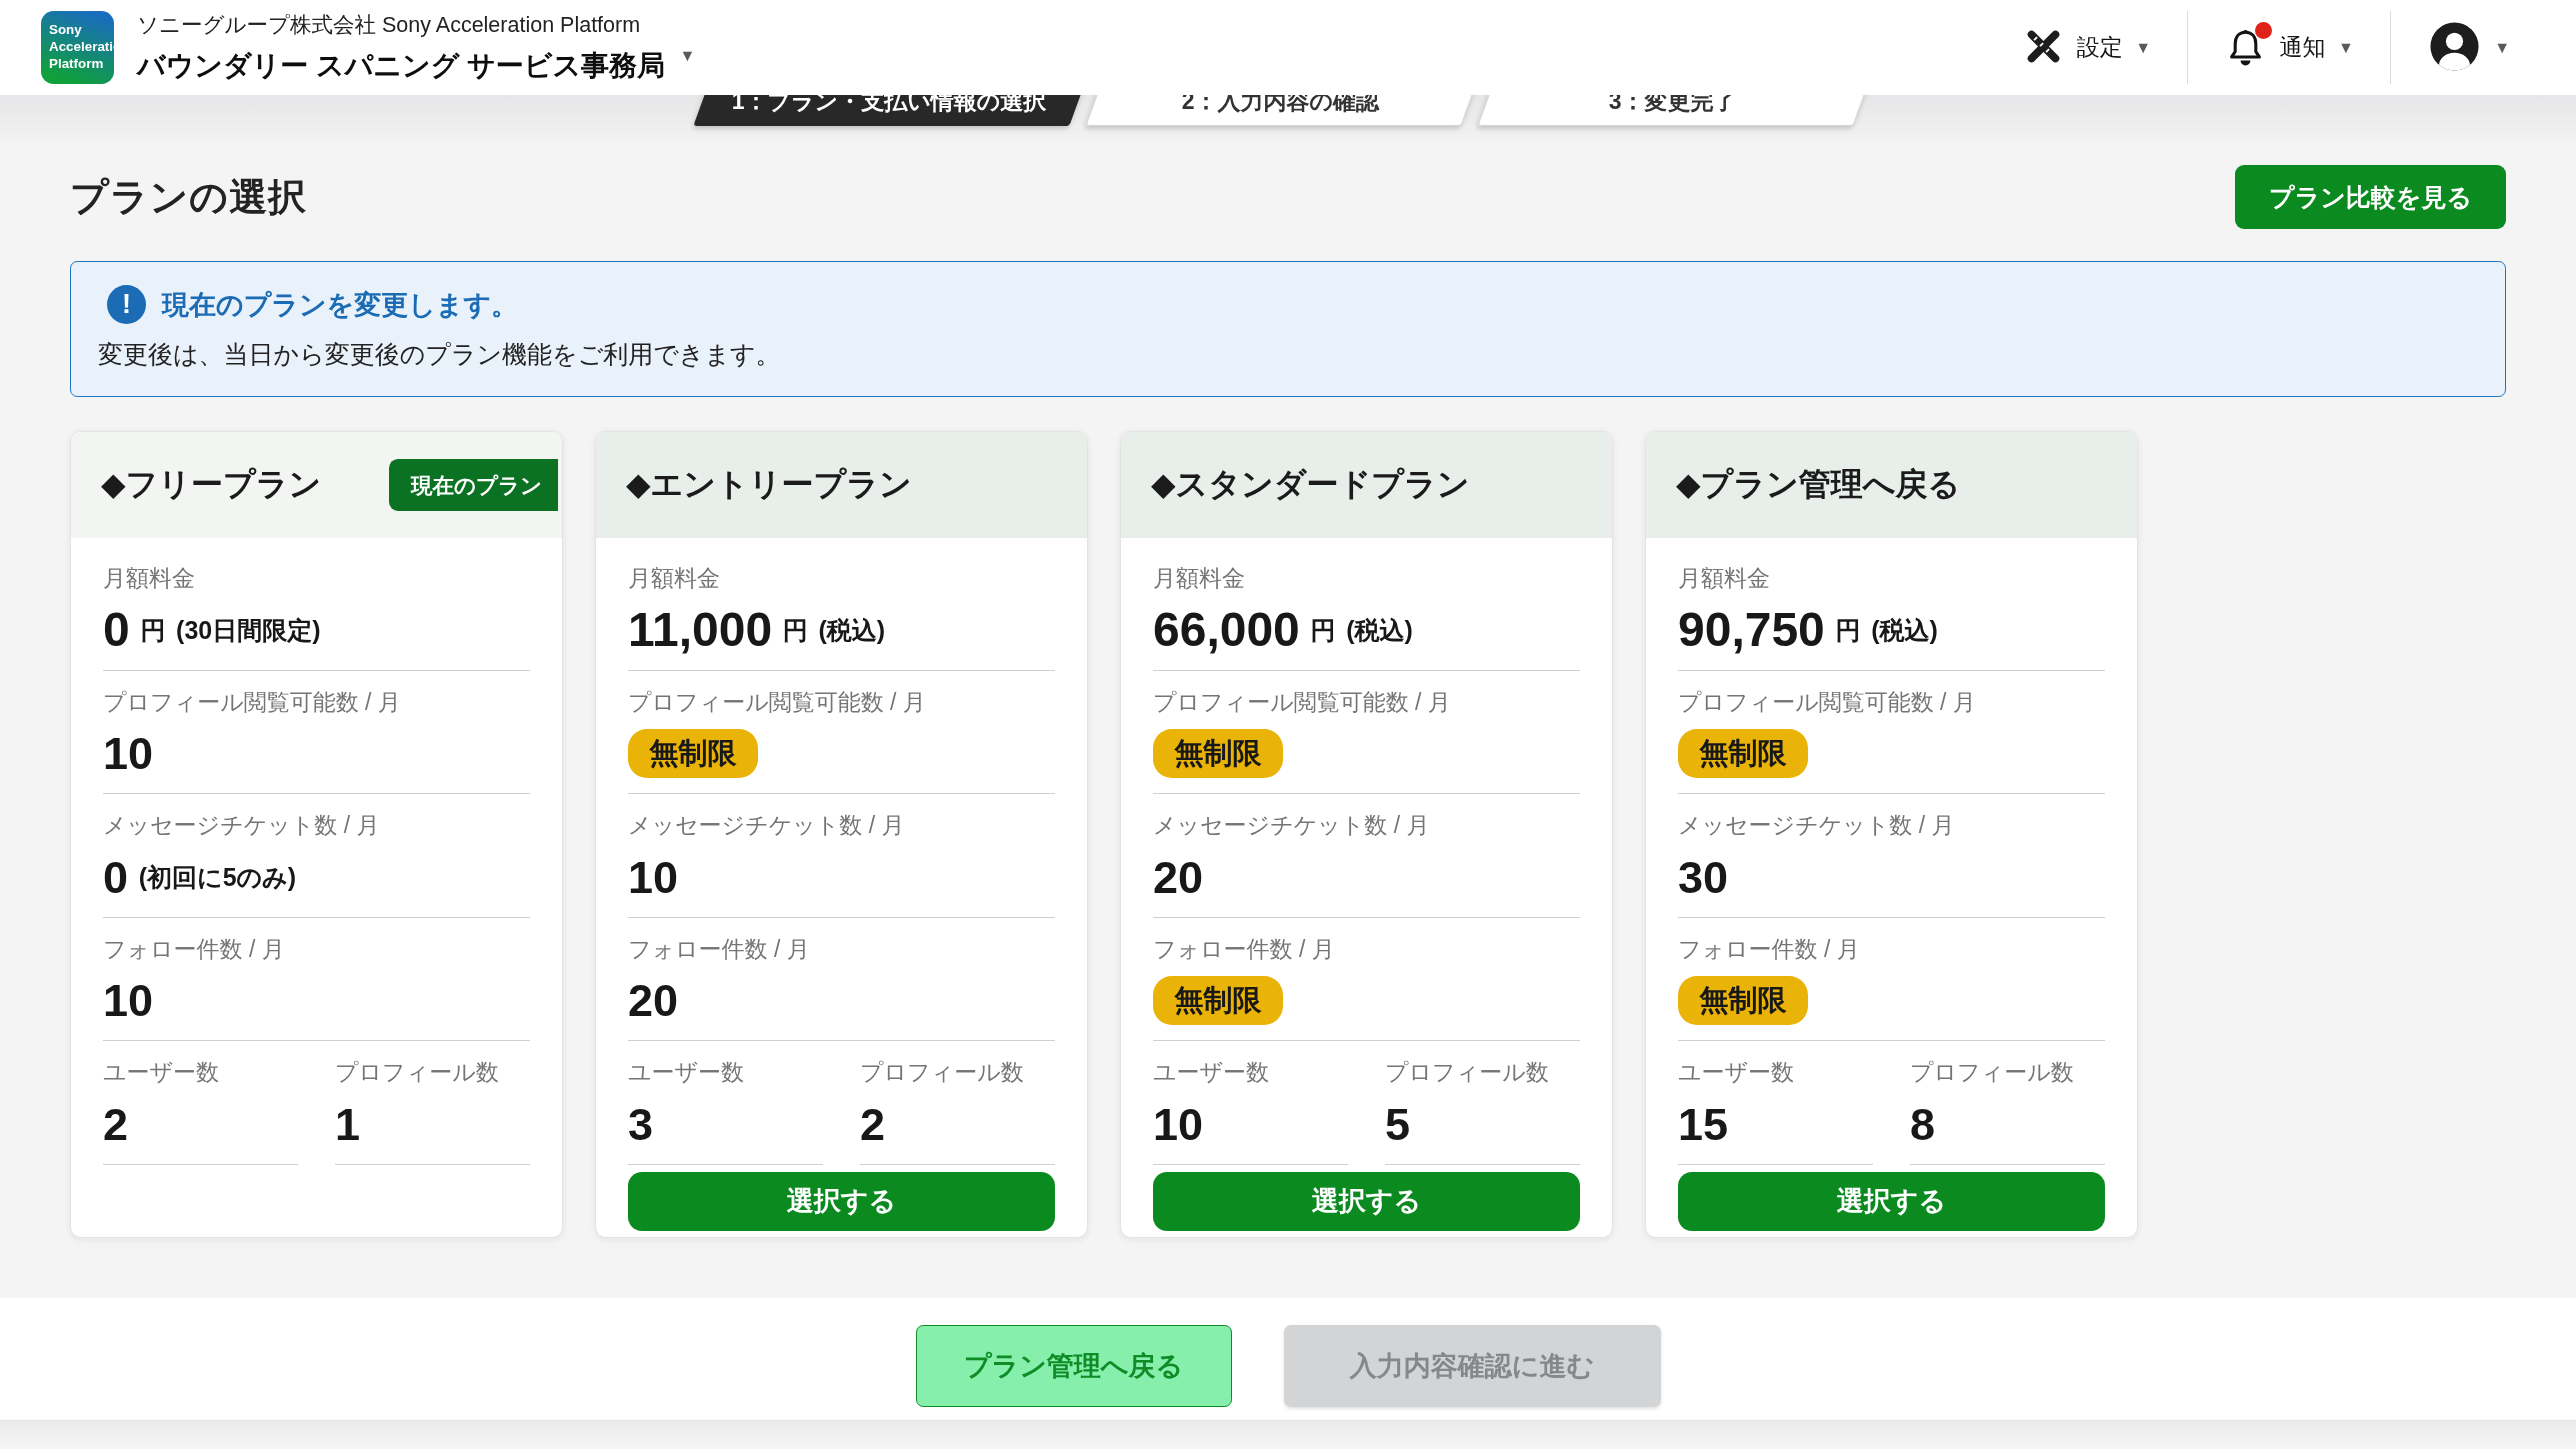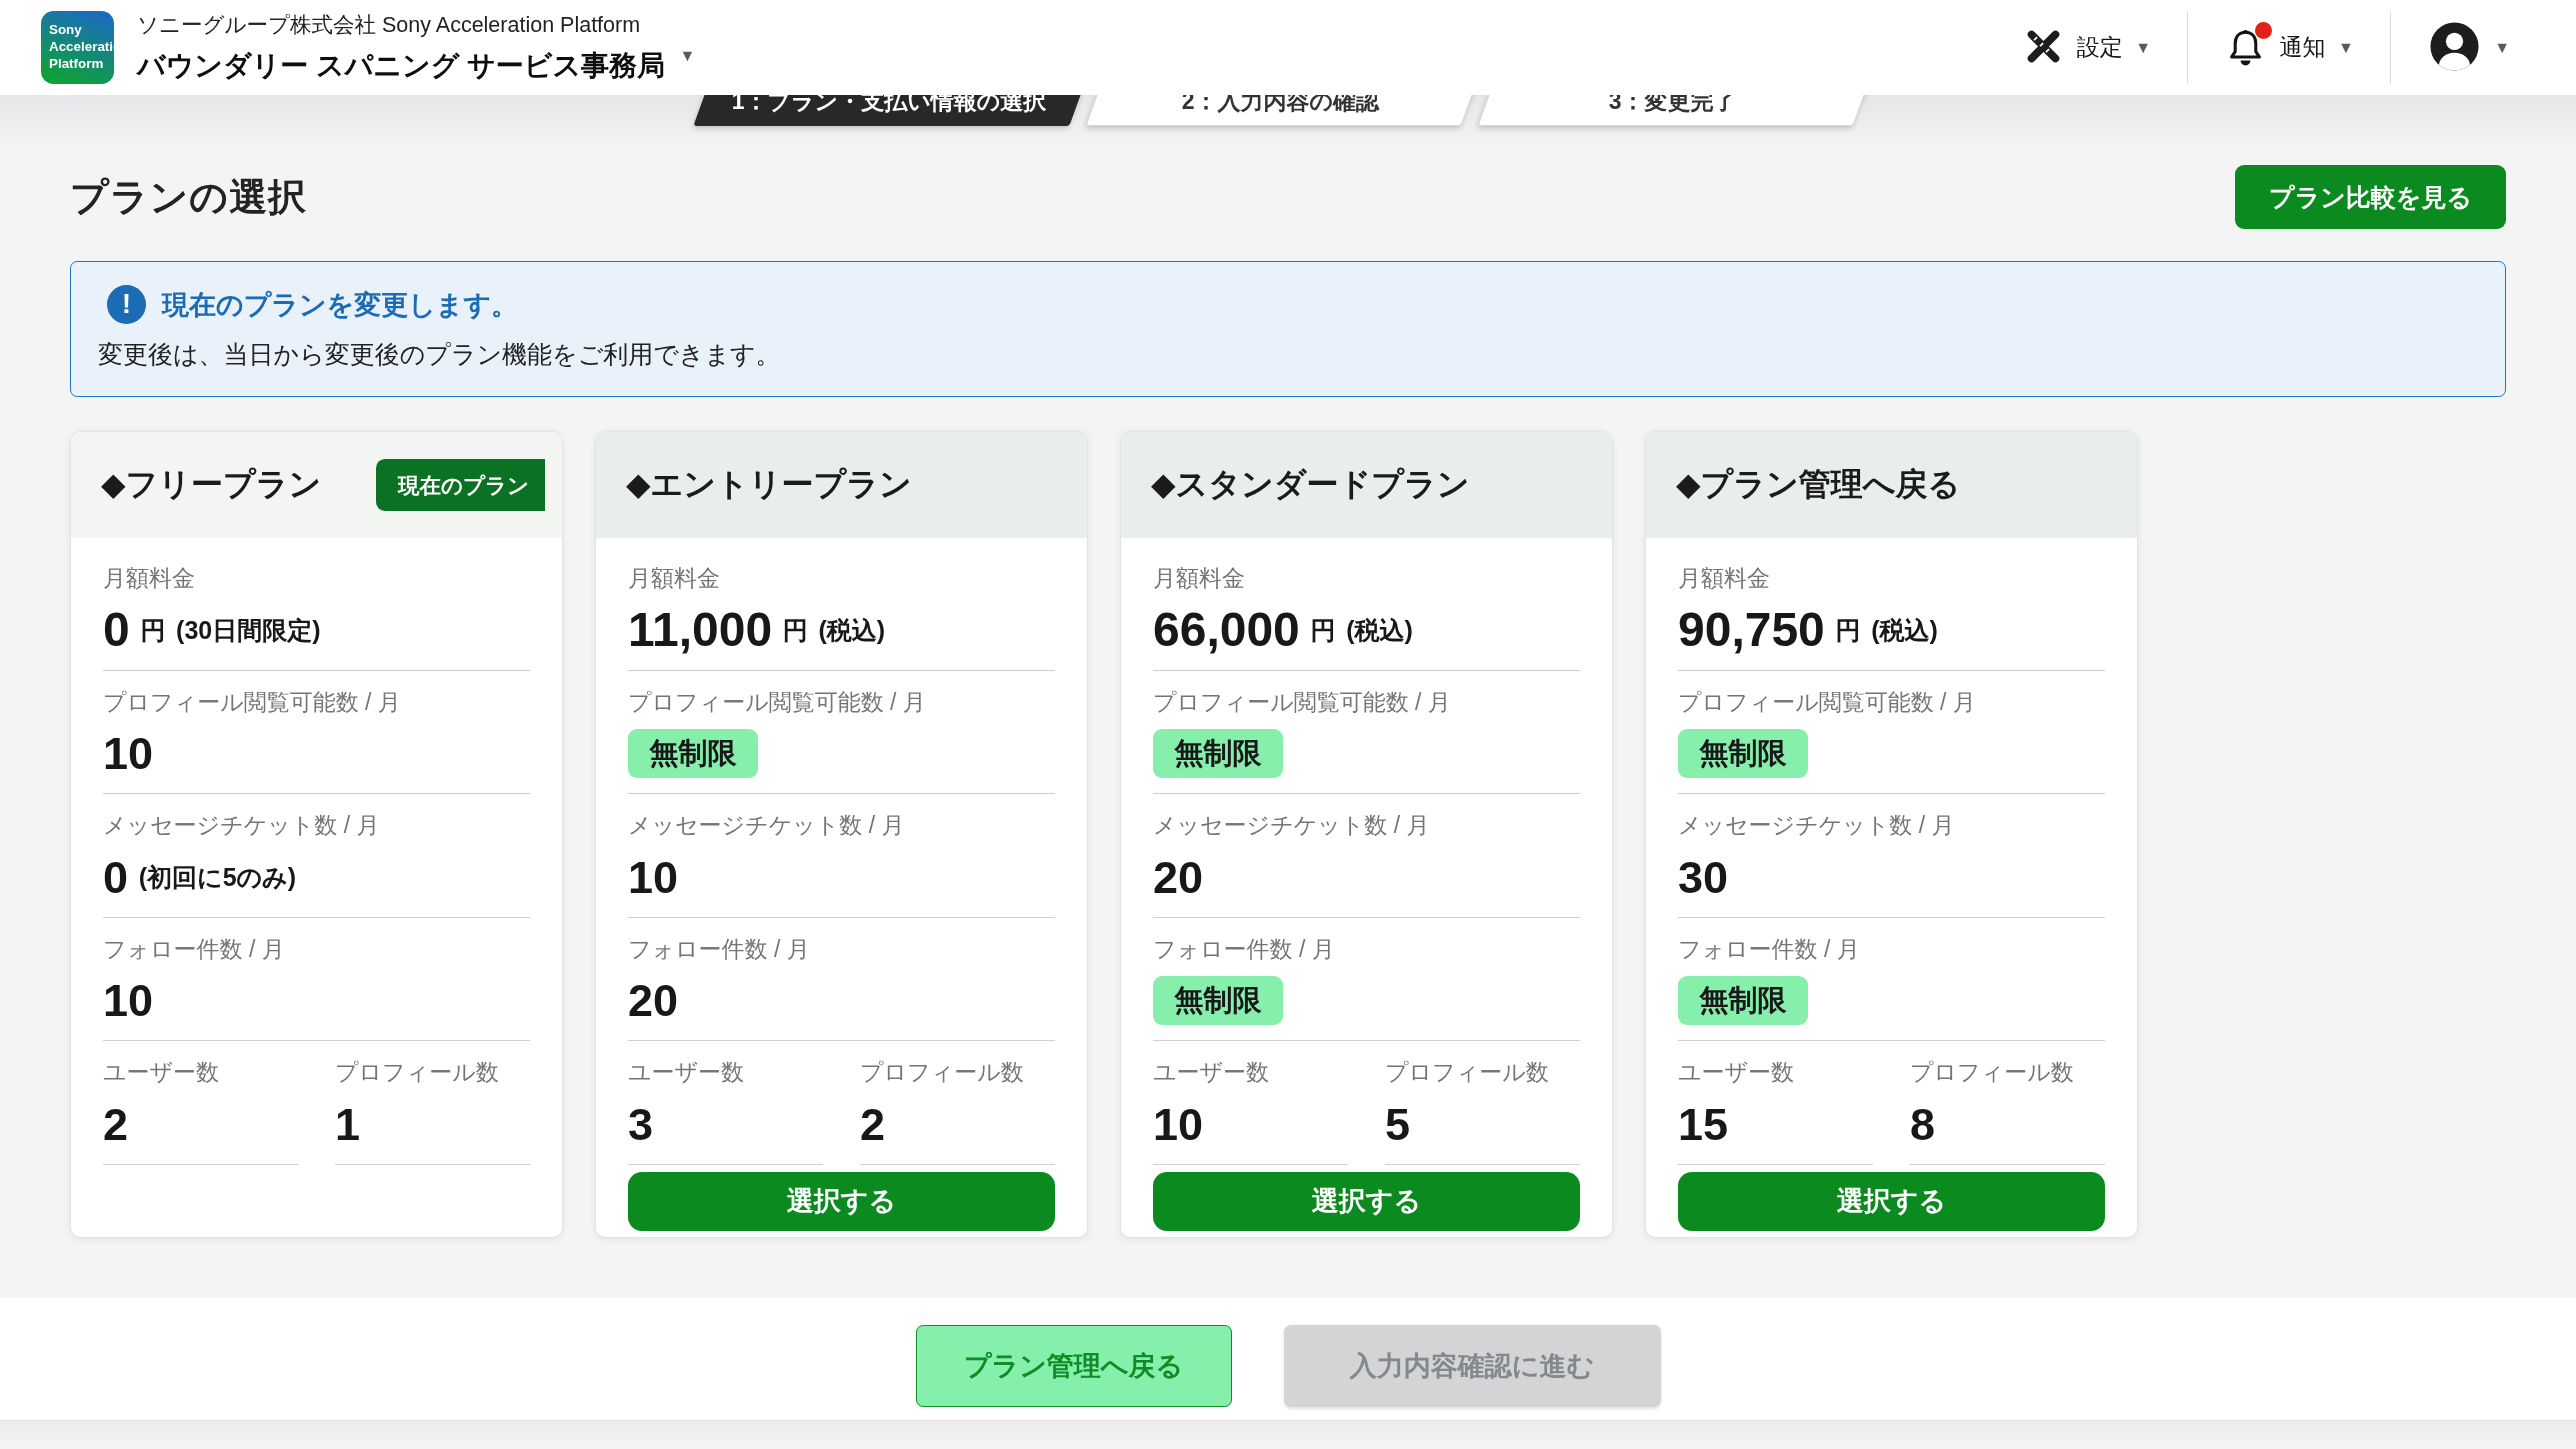--- a/index.html
+++ b/index.html
@@ -82,33 +82,33 @@
     width:493px; height:807px; background:#fff; border:0.9px solid #e2e3e2; border-radius:10.7px;
     box-shadow:0 1.8px 7.2px rgba(0,0,0,0.07); overflow:hidden; display:flex; flex-direction:column;
   }
   .card-head {
     height:106px; background:#e8eee9; display:flex; align-items:center;
     padding-left:30px; position:relative; flex:0 0 auto;
   }
   .card.current .card-head { background:#f3f5f3; }
   .card-title { font-size:32px; font-weight:bold; color:#1b1b1b; }
   .current-badge {
-    position:absolute; right:17px; top:50%; transform:translateY(-50%);
+    position:absolute; right:4px; top:50%; transform:translateY(-50%);
     background:#0b7223; color:#fff; font-size:21.5px; font-weight:bold;
     padding:11.6px 16px 11.6px 21.5px; border-radius:9px 0 0 9px;
   }
   .card-body { padding:25px 32px 27px; flex:1; display:flex; flex-direction:column; }
   .field { border-bottom:0.9px solid #d0d0d0; padding-bottom:12.5px; margin-bottom:16px; }
   .flabel { font-size:23px; color:#757575; margin-bottom:9px; }
   .fvalue { min-height:54px; display:flex; align-items:center; gap:10.7px; }
   .num { font-size:45px; font-weight:bold; color:#181818; line-height:1; }
   .price .num { font-size:48px; }
   .unit, .note { font-size:25px; font-weight:bold; color:#181818; }
   .pill {
-    display:inline-block; background:#86efac; border-radius:9px; padding:7.2px 21.5px;
+    display:inline-block; background:#eab308; border-radius:19px; padding:7.2px 21.5px;
     font-size:29px; font-weight:bold; color:#181818; line-height:1.2;
   }
   .two-col { display:flex; gap:37px; }
   .two-col .col { flex:1; border-bottom:0.9px solid #d0d0d0; padding-bottom:12.5px; }
   .spacer { flex:1; }
   .select-btn {
     height:59px; width:100%; border:none; border-radius:14px; cursor:pointer;
     background:#0a8a1f; color:#fff; font-size:27px; font-weight:bold; font-family:inherit;
     margin-top:7.2px; flex:0 0 auto;
   }

